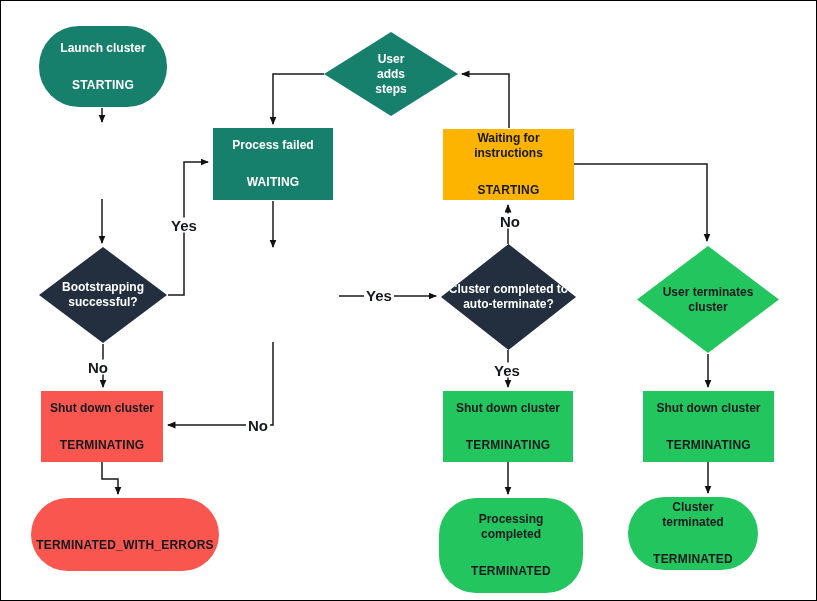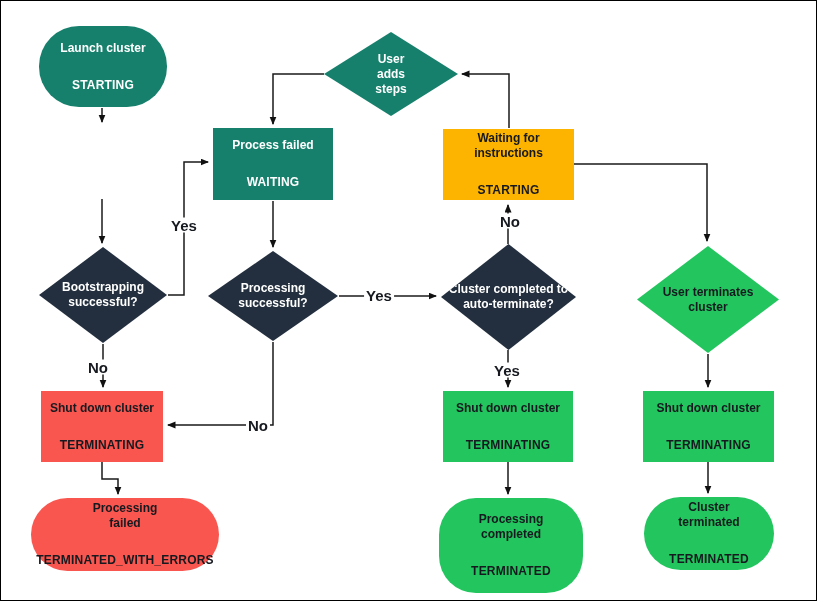--- a/index.html
+++ b/index.html
@@ -76,21 +76,21 @@
   #n-auto-terminate .lbl  { width: 126px; }
   #n-user-terminates      { left: 636px; top: 245px; width: 142px; height: 107px; }
   #n-user-terminates .lbl { width: 110px; }
   #n-terminating-failed   { left: 40px;  top: 390px; width: 122px; height: 71px; }
   #n-terminating-mid      { left: 442px; top: 390px; width: 130px; height: 71px; }
   #n-terminating-right    { left: 642px; top: 390px; width: 131px; height: 71px; }
   #n-terminated-errors    { left: 30px;  top: 497px; width: 188px; height: 73px; border-radius: 37px; }
   #n-terminated-errors .lbl  { width: 80px; }
   #n-terminated-mid       { left: 438px; top: 497px; width: 144px; height: 95px; border-radius: 37px; }
   #n-terminated-mid .lbl  { width: 84px; }
-  #n-terminated-right     { left: 643px; top: 496px; width: 130px; height: 73px; border-radius: 37px; }
+  #n-terminated-right     { left: 627px; top: 496px; width: 130px; height: 73px; border-radius: 37px; }
   #n-terminated-right .lbl{ width: 80px; }
 
   
   #el-bootstrap-yes  { left: 183px; top: 224px; }
   #el-bootstrap-no   { left: 97px;  top: 366px; }
   #el-processing-yes { left: 378px; top: 294px; }
   #el-processing-no  { left: 257px; top: 424px; }
   #el-autoterm-no    { left: 509px; top: 220px; }
   #el-autoterm-yes   { left: 506px; top: 369px; }
 </style>
@@ -142,23 +142,20 @@
 
   <div class="node rect yellow" id="n-waiting">
     <span class="lbl">Waiting for instructions</span>
     <span class="state">STARTING</span>
   </div>
 
   <div class="node diamond navy" id="n-bootstrap-check">
     <span class="lbl">Bootstrapping successful?</span>
   </div>
 
-  <div class="node diamond navy" id="n-processing-check">
-    <span class="lbl">Processing successful?</span>
-  </div>
 
   <div class="node diamond navy" id="n-auto-terminate">
     <span class="lbl">Cluster completed to auto-terminate?</span>
   </div>
 
   <div class="node diamond purple" id="n-user-terminates">
     <span class="lbl">User terminates cluster</span>
   </div>
 
   <div class="node rect red" id="n-terminating-failed">
@@ -170,21 +167,20 @@
     <span class="lbl">Shut down cluster</span>
     <span class="state">TERMINATING</span>
   </div>
 
   <div class="node rect purple" id="n-terminating-right">
     <span class="lbl">Shut down cluster</span>
     <span class="state">TERMINATING</span>
   </div>
 
   <div class="node oval red" id="n-terminated-errors">
-    <span class="lbl">Processing failed</span>
     <span class="state">TERMINATED_WITH_ERRORS</span>
   </div>
 
   <div class="node oval purple" id="n-terminated-mid">
     <span class="lbl">Processing completed</span>
     <span class="state">TERMINATED</span>
   </div>
 
   <div class="node oval purple" id="n-terminated-right">
     <span class="lbl">Cluster terminated</span>

